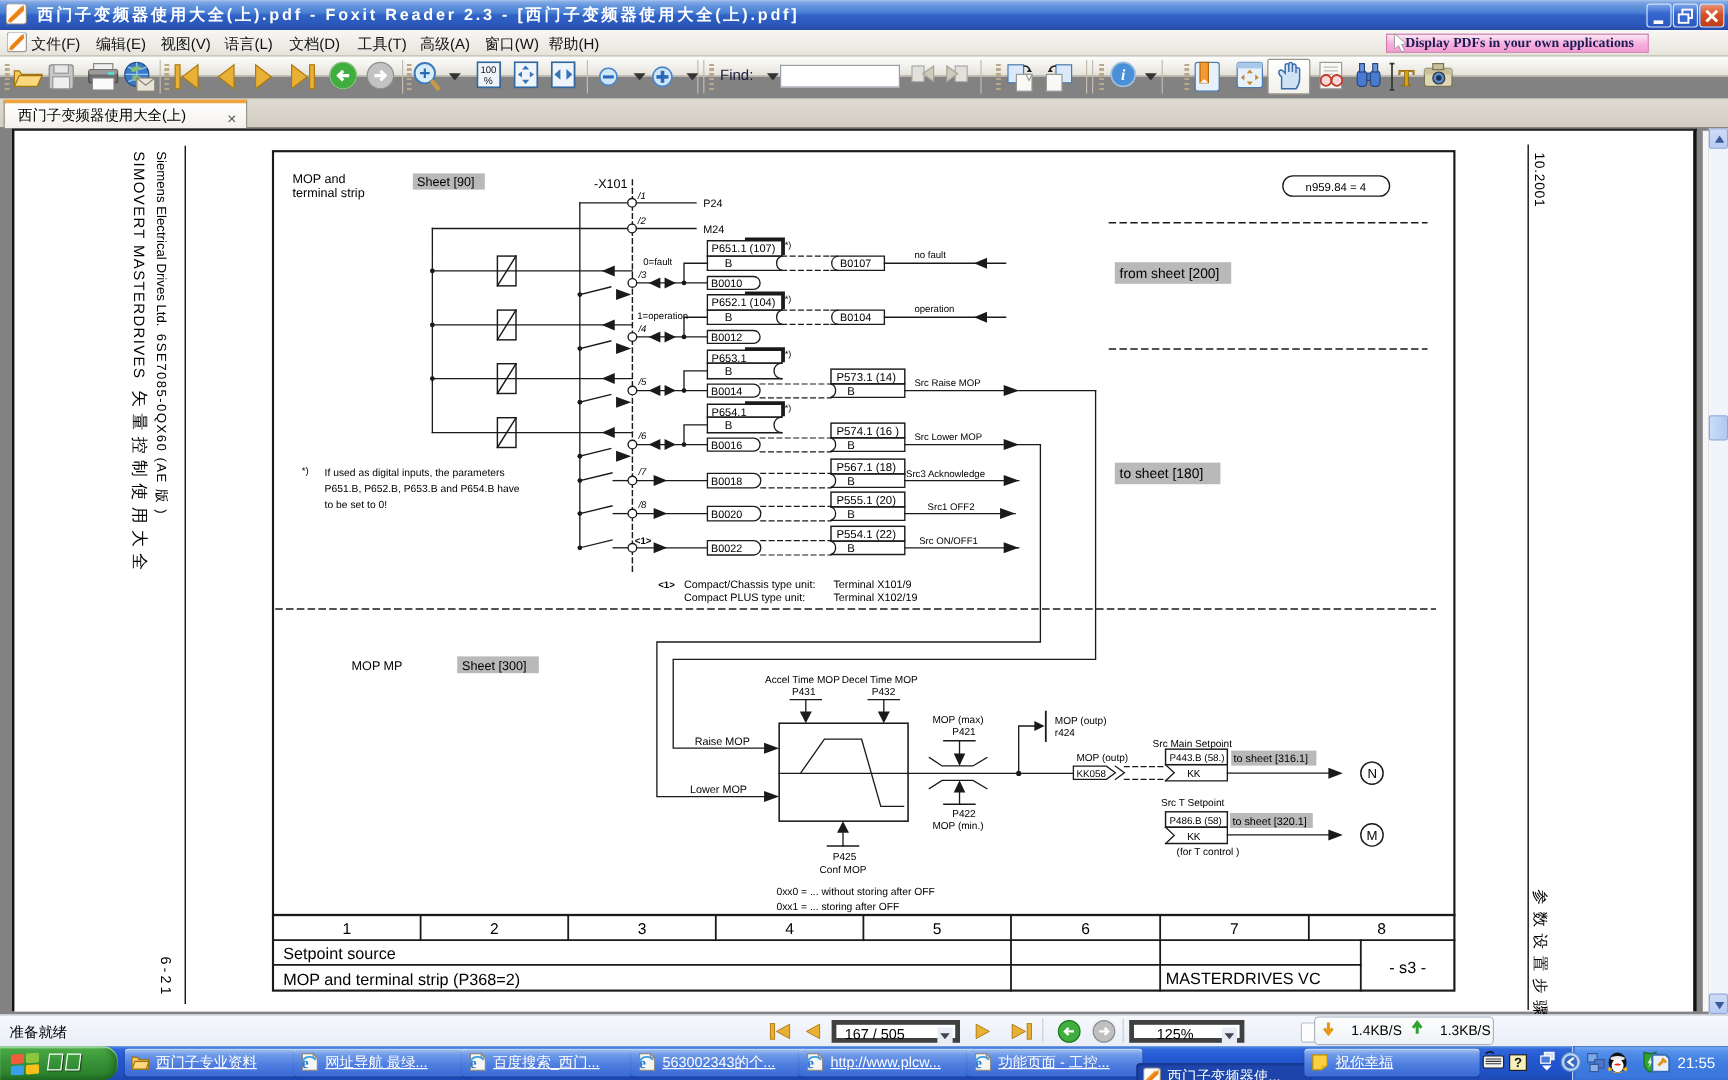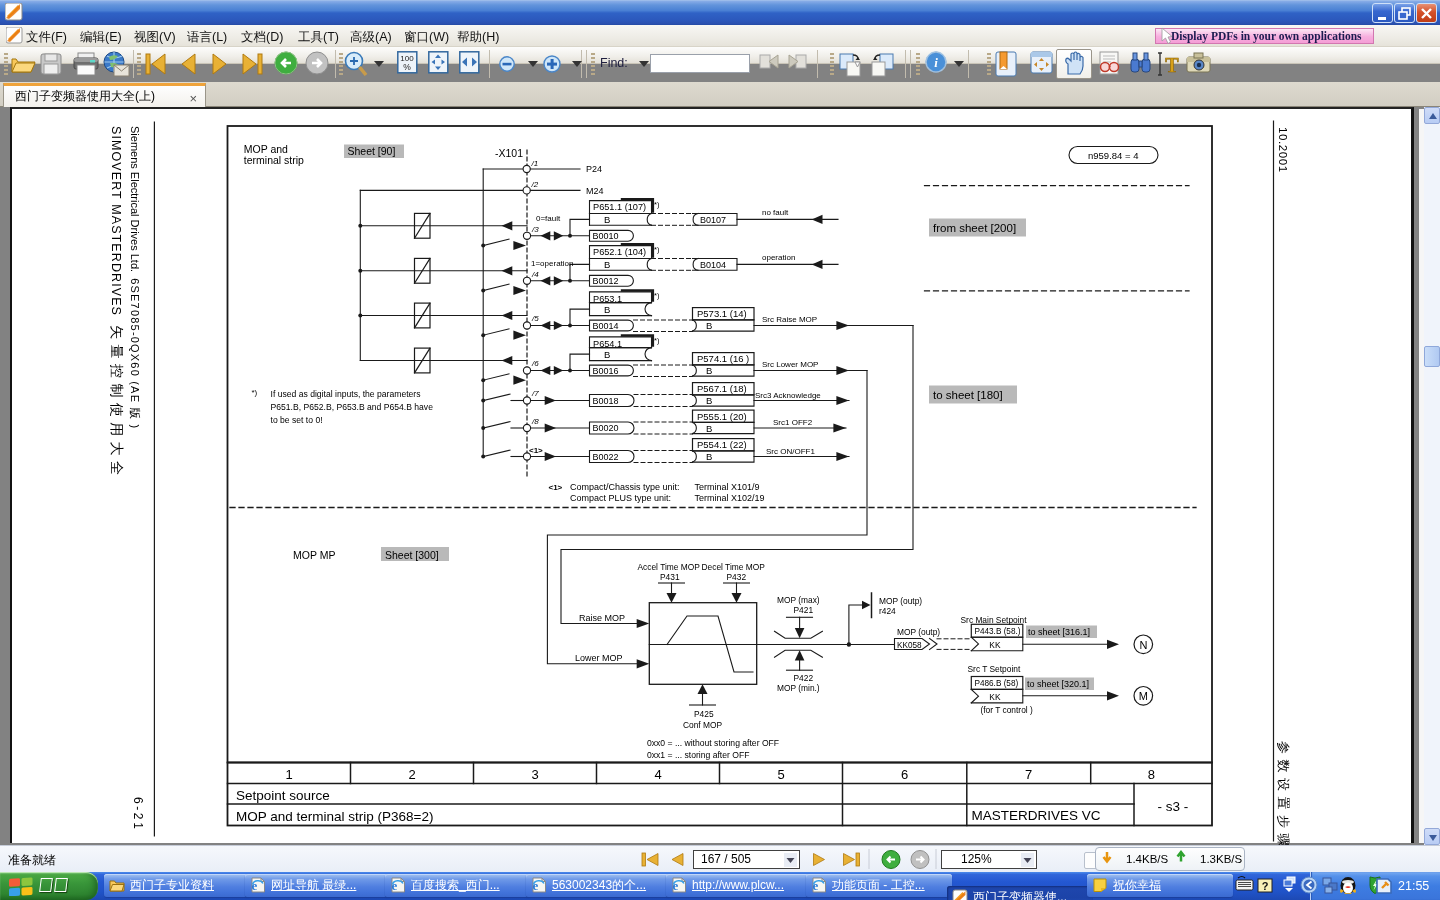--- a/index.html
+++ b/index.html
@@ -31,39 +31,40 @@
 
 #docarea{left:0;top:107px;width:1440px;height:738px;background:#828282;}
 #page{position:absolute;left:10px;top:0px;width:1404px;height:736px;background:#ffffff;border-left:2px solid #111;border-right:3px solid #111;border-top:2px solid #222;}
 #rightstrip{position:absolute;left:1419px;top:2px;width:5px;height:734px;background:#f6f6f6;}
 
 #vscroll{position:absolute;left:1424px;top:0px;width:16px;height:738px;background:#f0f4fb;}
 .sbtn{position:absolute;left:0px;width:16px;height:17px;background:linear-gradient(180deg,#cfdcf8,#b8ccf4);border:1px solid #93a8d8;border-radius:2px;}
 #sthumb{position:absolute;left:0px;top:239px;width:16px;height:21px;background:linear-gradient(90deg,#cadef9,#b0c9f2);border:1px solid #8fa8da;border-radius:2px;}
 
 #statusbar{left:0;top:845px;width:1440px;height:27px;background:linear-gradient(180deg,#f6f8fc,#e9eef7);border-top:1px solid #c6ccd8;font-size:12px;color:#000;}
-.scombo{position:absolute;top:5px;height:19px;background:#fff;border:1px solid #404040;font-size:12px;line-height:17px;color:#000;}
+.scombo{position:absolute;top:5px;height:19px;background:#fff;border:4px solid #404040;font-size:12px;line-height:17px;color:#000;}
 
 #taskbar{left:0;top:872px;width:1440px;height:28px;background:linear-gradient(180deg,#4c8ceb 0%,#3166da 9%,#2458d2 35%,#2053c8 70%,#1d49b4 100%);}
 #startbtn{position:absolute;left:0;top:0;width:98px;height:28px;border-radius:0 12px 12px 0;background:linear-gradient(180deg,#8ed88a 0%,#4aa944 10%,#39963a 40%,#2e8430 80%,#1f6a22 100%);box-shadow:inset 0 1px 1px #c2eab8, inset -6px 0 8px -4px #1a5a1e;}
 #startbtn .stext{position:absolute;left:40px;top:6px;}
 .cjkbox{display:inline-block;width:12px;height:14px;border:1.7px solid #fff;margin-right:2.5px;transform:skewX(-7deg);box-shadow:1px 1px 1px #14420f;}
 .taskbtn{position:absolute;top:2px;width:146px;height:23px;border-radius:3px;background:linear-gradient(180deg,#a6c4f0 0%,#6f9ae8 22%,#507fe0 55%,#4273da 80%,#3b6ad0 100%);box-shadow:inset 0 1px 0 #c0d6f8,0 1px 1px #1a3f9d;color:#fff;font-size:12px;line-height:23px;white-space:nowrap;overflow:hidden;text-decoration:underline;}
 .taskbtn.active{background:linear-gradient(180deg,#1f47ae 0%,#1c43a8 50%,#2450b8 100%);box-shadow:inset 1px 1px 2px #122d7a;margin-top:12px;}
 .taskbtn .ic{position:absolute;left:5px;top:3px;width:16px;height:16px;}
 .taskbtn .tt{margin-left:26px;}
 #tray{position:absolute;left:1310px;top:0;width:130px;height:28px;background:linear-gradient(180deg,#79abf2 0%,#5591ea 15%,#3e7de2 50%,#3a74da 100%);border-left:1px solid #bcd4f8;box-shadow:inset 1px 0 1px #2a5ab8;}
 #clock{position:absolute;left:1398px;top:7px;color:#fff;font-size:12.5px;}
 </style></head><body>
 <div id="titlebar" class="abs">
 <svg class="abs" style="left:5px;top:3px" width="18" height="18">
       <rect x="0" y="0" width="17" height="17" rx="2" fill="#fdfdfd" stroke="#888"></rect>
       <path d="M2 13 L13 2 L15 4 L4 15 Z" fill="#f59a1e"></path>
       <path d="M1 15 Q8 9 15 1 L15 6 Q9 12 4 16 Z" fill="#e87910" opacity="0.85"></path>
     </svg>
+<div class="abs ttext">西门子变频器使用大全(上).pdf - Foxit Reader 2.3 - [西门子变频器使用大全(上).pdf]</div>
 <div class="abs winbtn" id="btnmin">
       <svg width="21" height="20">
         <rect x="5" y="13" width="8" height="3" fill="#fff"></rect>
       </svg>
     </div>
 <div class="abs winbtn" id="btnmax">
       <svg width="21" height="20">
         <rect x="7" y="4" width="8" height="7" fill="none" stroke="#fff" stroke-width="1.6"></rect>
         <rect x="4" y="8" width="8" height="7" fill="#3767cf" stroke="#fff" stroke-width="1.6"></rect>
       </svg>

